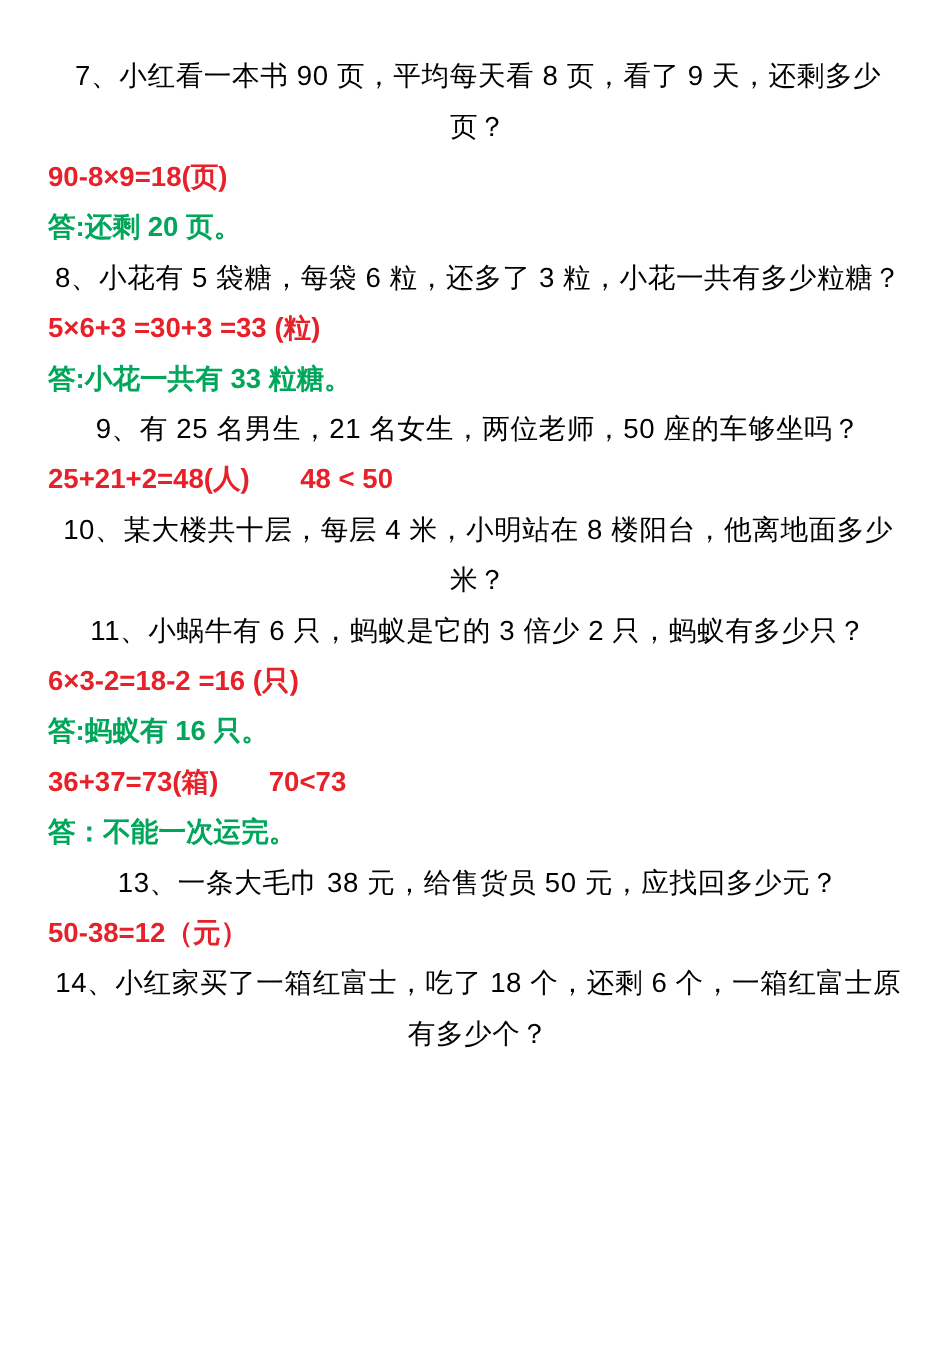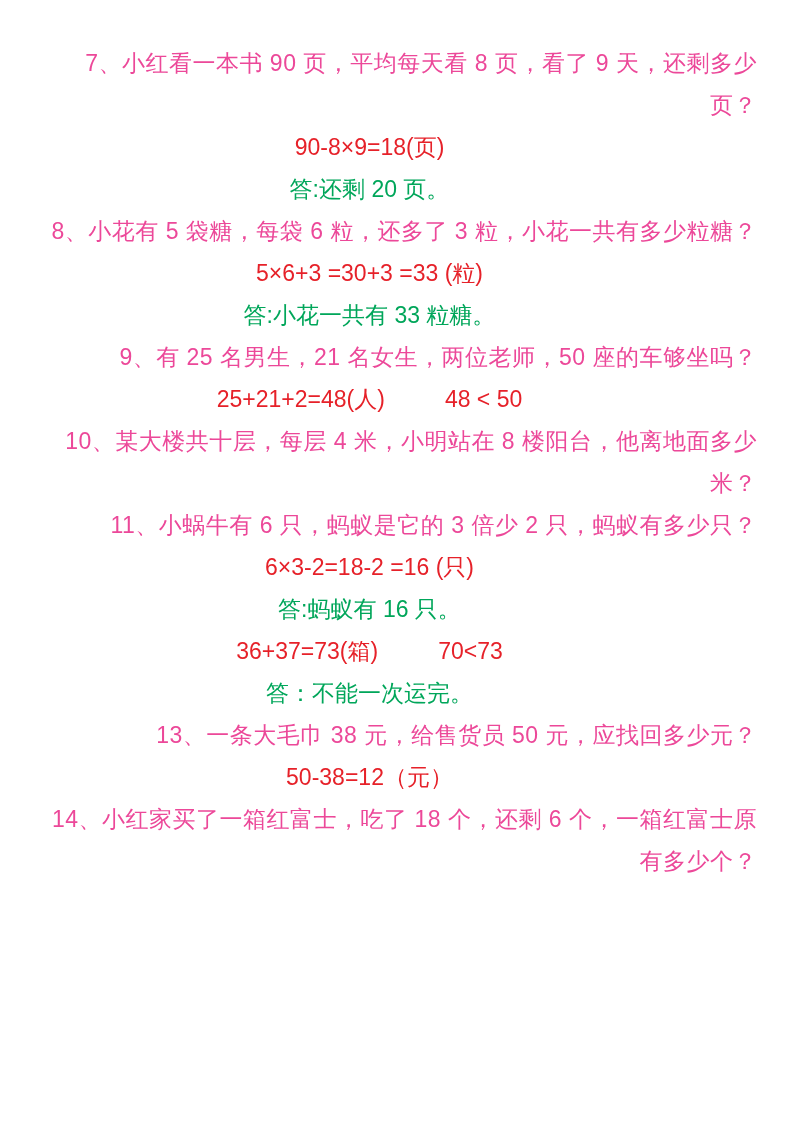--- a/index.html
+++ b/index.html
@@ -19,38 +19,37 @@
   }
   .problem {
     margin: 0;
   }
   .line {
     margin: 0;
     font-size: 23px;
     line-height: 42px;
   }
   .question {
-    text-align: right;
-    color: #ec4899;
+    text-align: center;
+    color: #000000;
     letter-spacing: 0.5px;
   }
   .centered {
-    text-align: center;
-    font-weight: normal;
+    font-weight: bold;
     padding-right: 58px; 
   }
   .equation {
     color: #e62129;
   }
   .answer {
     color: #00a65a;
   }
   .eq-part2:not(:empty) {
     display: inline-block;
-    margin-left: 60px;
+    margin-left: 42px;
   }
   .line:empty { display: none; }
 </style>
 </head>
 <body>
 
 <div class="sheet">
 
   <section class="problem">
     <p class="line question"><span>7、</span><span>小红看一本书 90 页，平均每天看 8 页，看了 9 天，还剩多少页？</span></p>

